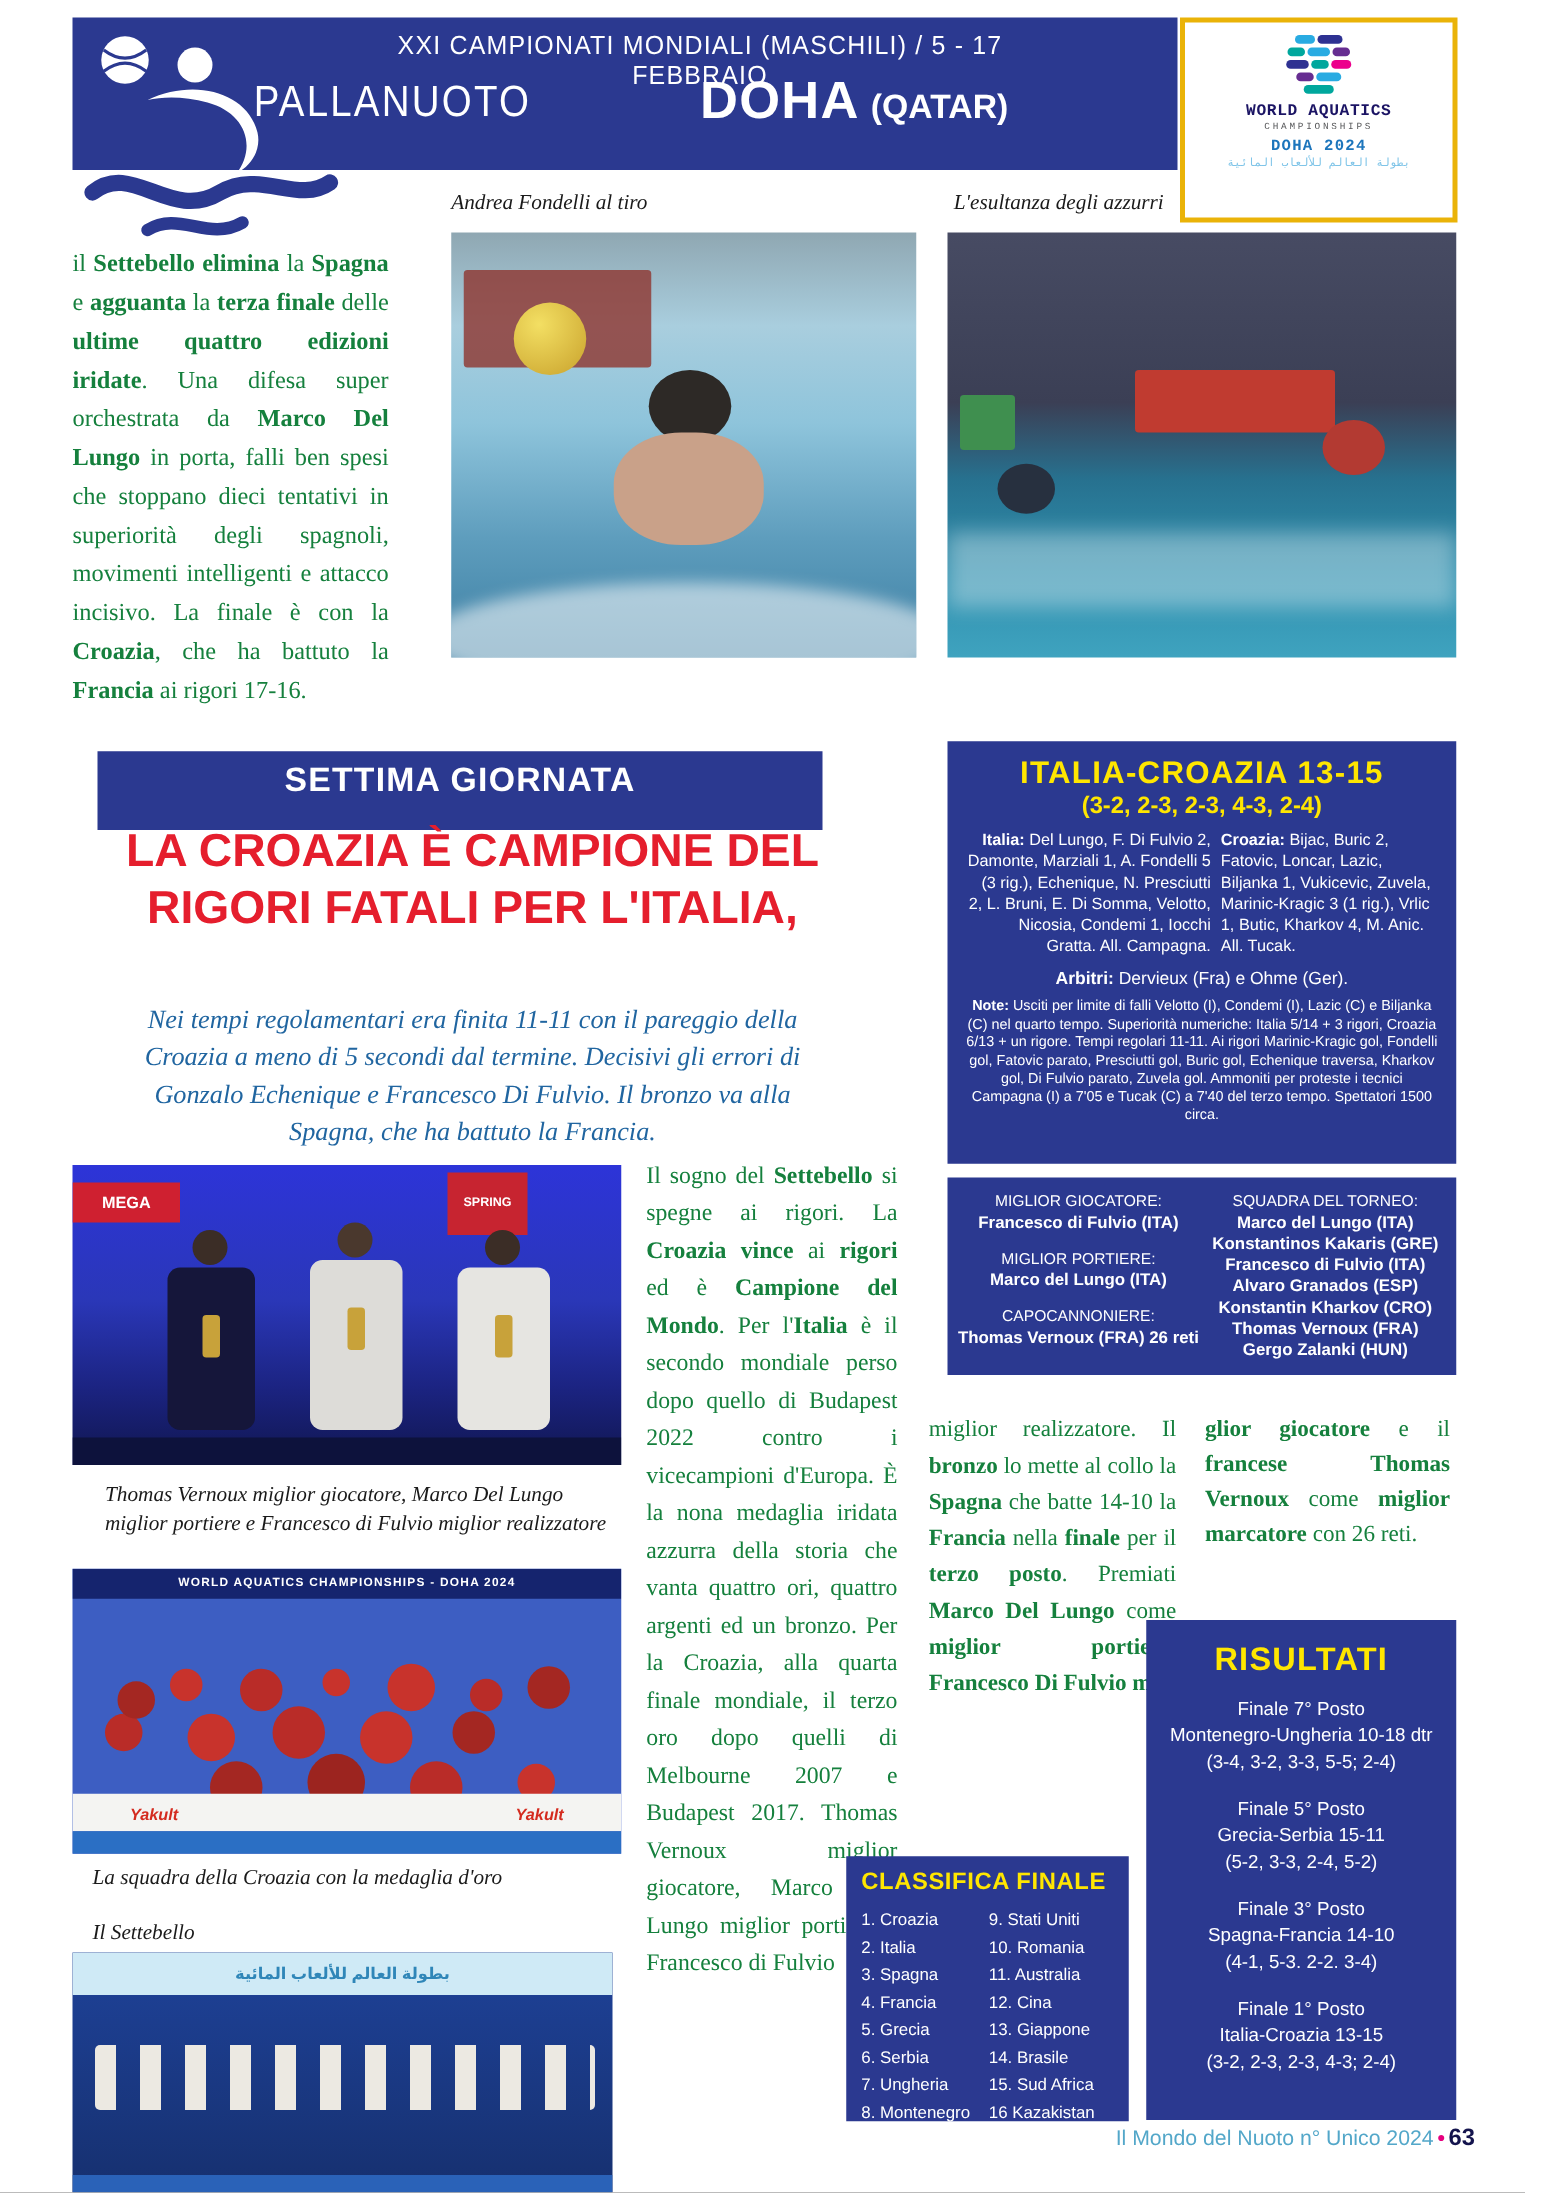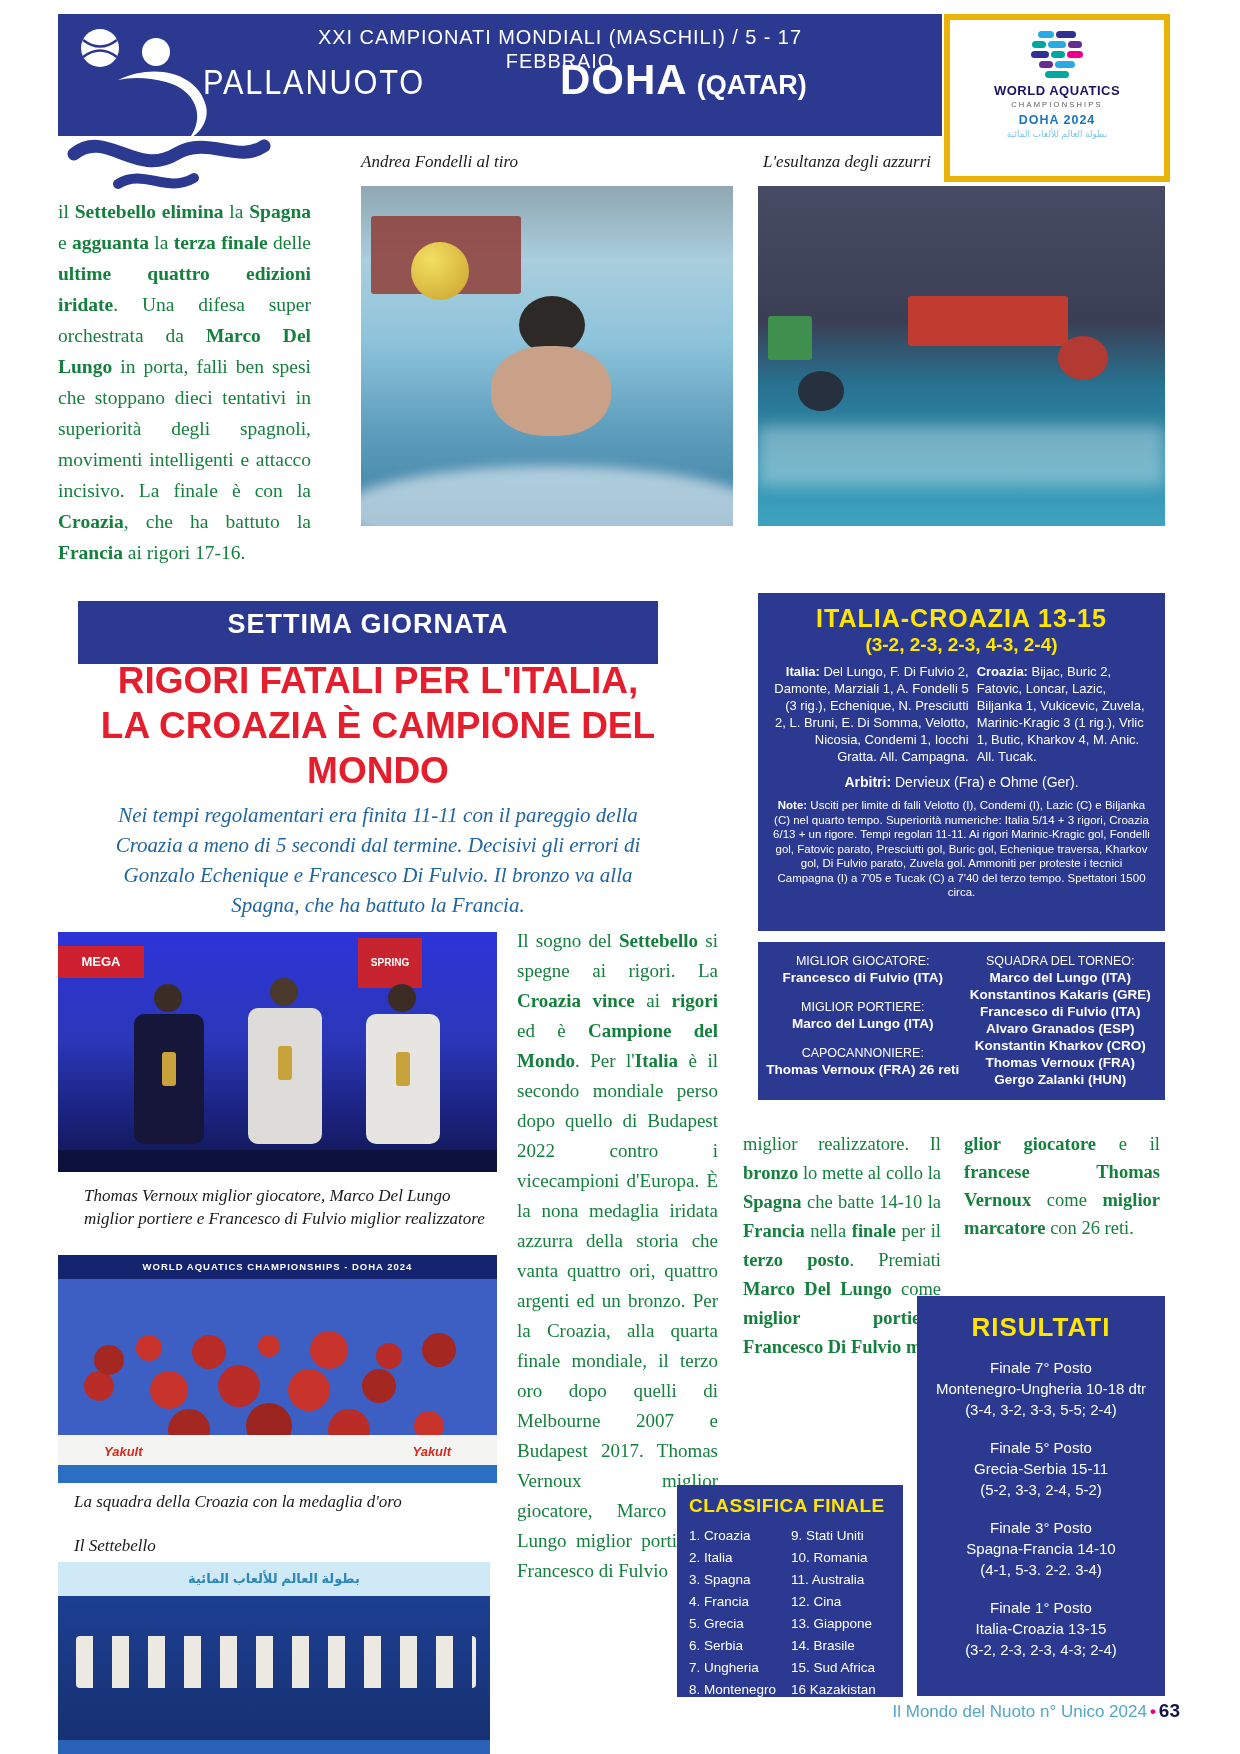--- a/index.html
+++ b/index.html
@@ -16,22 +16,22 @@
   b{font-weight:bold;}
   
   .band{left:58px;top:14px;width:884px;height:122px;background:#2b3990;}
   .topline{left:250px;top:25px;width:620px;text-align:center;color:#fff;font-size:21px;
            letter-spacing:1px;transform:scaleX(.95);}
   .pallanuoto{left:203px;top:62px;color:#fff;font-size:35px;letter-spacing:2px;
               transform:scaleX(.88);transform-origin:0 50%;}
   .doha{left:560px;top:56px;color:#fff;}
   .doha .city{font-size:42px;font-weight:800;letter-spacing:1px;}
   .doha .country{font-size:27px;font-weight:700;margin-left:9px;}
-  .wa-box{left:944px;top:14px;width:214px;height:156px;background:#fff;border:6px solid #eab308;
-          text-align:center;}
+  .wa-box{left:944px;top:14px;width:214px;height:156px;background:#fff;border:4px solid #eab308;
+          text-align:center;font-family:Liberation Mono, monospace;}
   .wa-mark{margin-top:9px;line-height:9px;}
   .wa-mark span{display:inline-block;height:7px;border-radius:4px;margin:1px 1px;}
   .wa1{color:#1b1464;font-weight:bold;font-size:13px;letter-spacing:.5px;margin-top:4px;}
   .wa2{color:#58595b;font-size:7.5px;letter-spacing:2.2px;margin-top:2px;}
   .wa3{color:#1c75bc;font-weight:bold;font-size:12.5px;letter-spacing:1px;margin-top:4px;}
   .wa4{color:#7ec4e8;font-size:9px;margin-top:2px;}
   
   .day-banner{left:78px;top:601px;width:580px;height:63px;background:#2b3990;color:#fff;
               font-weight:bold;font-size:27px;line-height:47px;text-align:center;letter-spacing:1px;}
   .headline{left:38px;top:658px;width:680px;text-align:center;color:#e51e2d;
@@ -134,23 +134,22 @@
     <div class="dec" style="left:40px;top:185px;width:46px;height:40px;border-radius:50%;background:#27303f;"></div>
     <div class="dec" style="left:300px;top:150px;width:50px;height:44px;border-radius:50%;background:#b33a32;"></div>
     <div class="dec" style="left:0;bottom:40px;width:407px;height:60px;background:rgba(255,255,255,.35);filter:blur(8px);"></div>
   </div>
 
   <div class="abs intro body-col serif"><span>il </span><b>Settebello elimina</b><span> la </span><b>Spagna</b><span> e </span><b>agguanta</b><span> la </span><b>terza finale</b><span> delle </span><b>ultime quattro edizioni iridate</b><span>. Una difesa super orchestrata da </span><b>Marco Del Lungo</b><span> in porta, falli ben spesi che stoppano dieci tentativi in superiorità degli spagnoli, movimenti intelligenti e attacco incisivo. La finale è con la </span><b>Croazia</b><span>, che ha battuto la </span><b>Francia</b><span> ai rigori 17-16.</span></div>
 
   <div class="abs day-banner sans">SETTIMA GIORNATA</div>
 
   <div class="abs headline sans">
+    <div>LA CROAZIA È CAMPIONE DEL</div>
     <div>RIGORI FATALI PER L'ITALIA,</div>
-    <div>LA CROAZIA È CAMPIONE DEL</div>
-    <div>MONDO</div>
   </div>
 
   <div class="abs standfirst serif">
     <div>Nei tempi regolamentari era finita 11-11 con il pareggio della</div>
     <div>Croazia a meno di 5 secondi dal termine. Decisivi gli errori di</div>
     <div>Gonzalo Echenique e Francesco Di Fulvio. Il bronzo va alla</div>
     <div>Spagna, che ha battuto la Francia.</div>
   </div>
 
   <div class="abs match navybox center">

